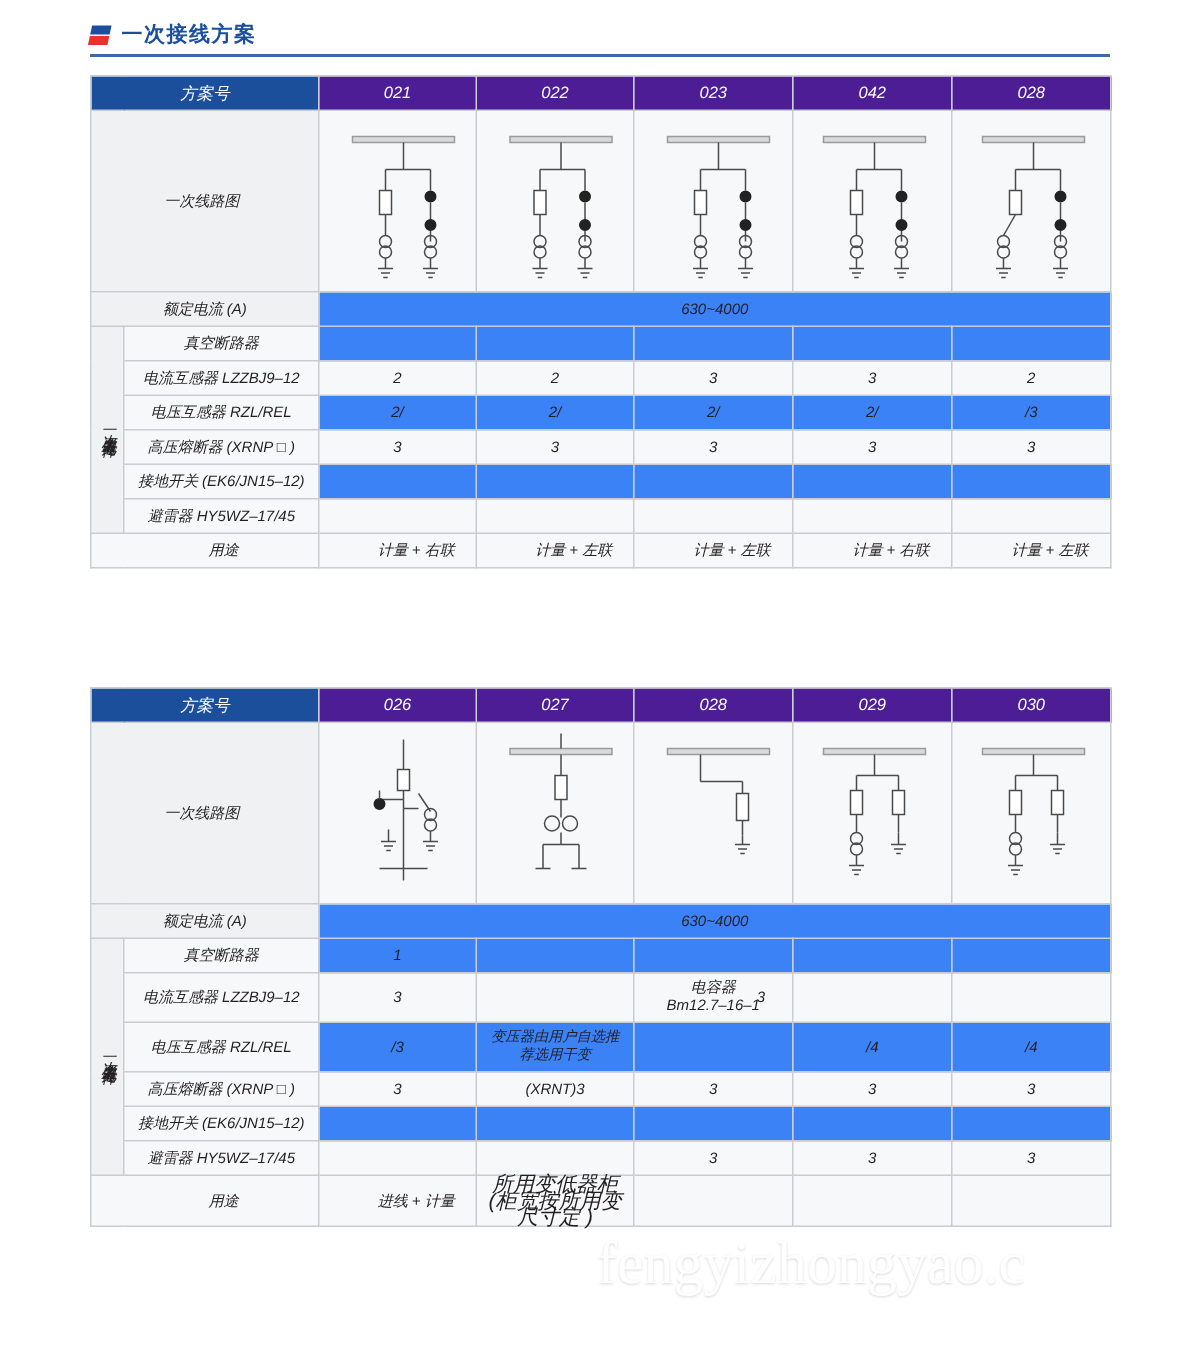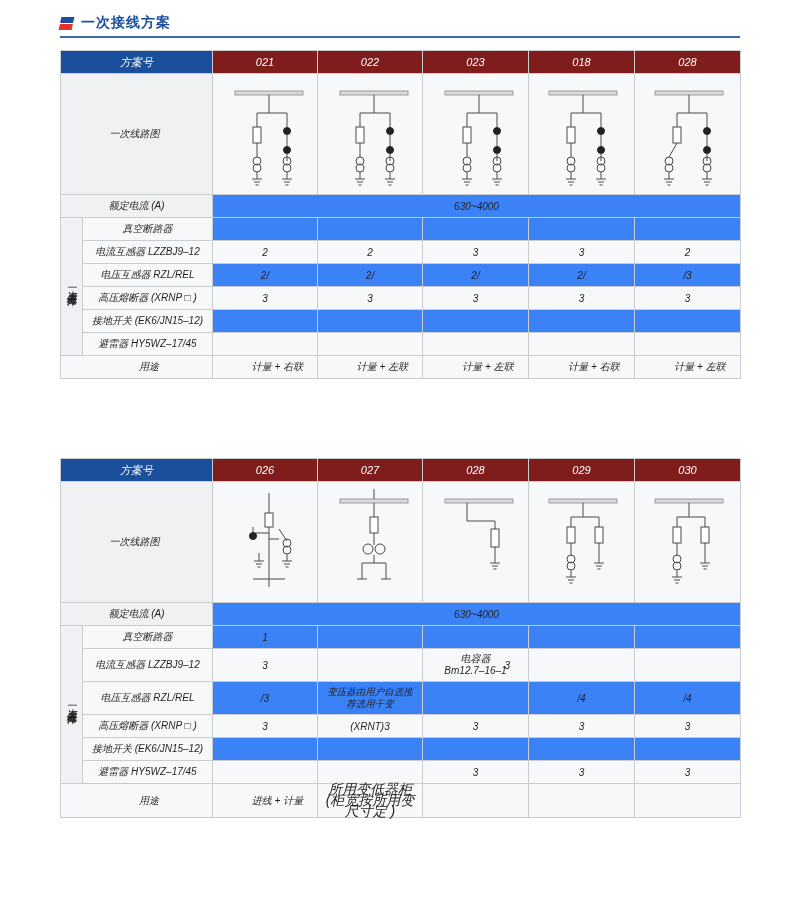--- a/index.html
+++ b/index.html
@@ -24,21 +24,21 @@
   .title-underline{
     position:absolute;left:60px;top:36px;width:680px;height:2px;background:#1b4f9c;opacity:.85;
   }
 
   
   .tbl{position:absolute;border-collapse:collapse;table-layout:fixed;font-style:italic;}
   .tbl td,.tbl th{
     border:1px solid #c9ccd1;font-size:10px;color:#231f20;
     padding:0 4px;text-align:center;vertical-align:middle;font-weight:normal;
   }
-  .hdr td{background:#7f1d1d;color:#ffffff;height:22px;font-size:11px;}
+  .hdr td{background:#4c1d95;color:#ffffff;height:22px;font-size:11px;}
   .hdr td.lbl{background:#1b4f9c;}
   .lbl-cell{background:#f0f1f3;text-align:left;padding-left:10px;}
   .lbl-cell.center{text-align:center;padding-left:0;}
   .sub-lbl{background:#f7f8f9;text-align:left;padding-left:8px;font-size:9.5px;}
   .vert{
     background:#f0f1f3;width:22px;font-size:10px;line-height:11px;
     text-align:center;padding:0;
   }
   .diagram-row td{height:120px;}
   .diagram-cell{background:#f7f8f9;padding:0;}
@@ -80,21 +80,21 @@
         <col style="width:106px">
         <col style="width:106px">
         <col style="width:106px">
     </colgroup>
     <tbody>
         <tr class="hdr">
       <td colspan="2" class="lbl">方案号</td>
       <td>021</td>
       <td>022</td>
       <td>023</td>
-      <td>018</td>
+      <td>042</td>
       <td>028</td>
     </tr>
 
     <tr class="diagram-row">
       <td colspan="2" class="lbl-cell center" style="background:#f0f1f3;">一次线路图</td>
       <td class="diagram-cell">
         <svg width="104" height="118" viewBox="0 0 104 118">
           <g stroke="#4a4a4a" fill="none" stroke-width="1">
             <rect x="18" y="16" width="68" height="4" fill="#d9dadb" stroke="#9a9a9a"></rect>
             <line x1="52" y1="20" x2="52" y2="38"></line>
@@ -543,13 +543,14 @@
       <td colspan="2" class="lbl-cell">用途</td>
       <td>进线 + 计量</td>
       <td style="font-size:14px;line-height:11px;padding:0 3px;">所用变低器柜 (柜宽按所用变尺寸定 )</td>
       <td></td>
       <td></td>
       <td></td>
     </tr>
   </tbody>
     </table>
 
+  <div class="watermark">fengyizhongyao.c</div>
 </div>
 
 </body></html>

